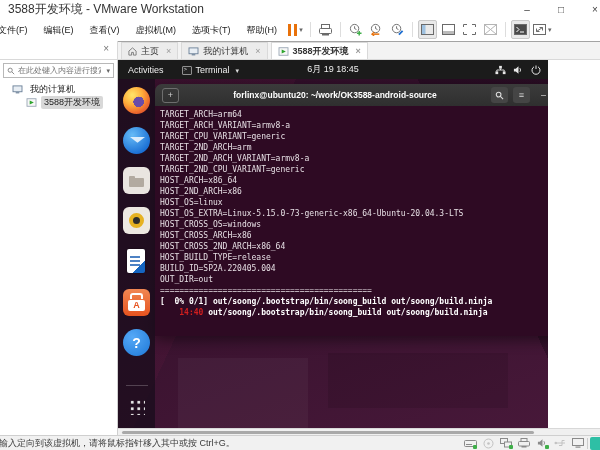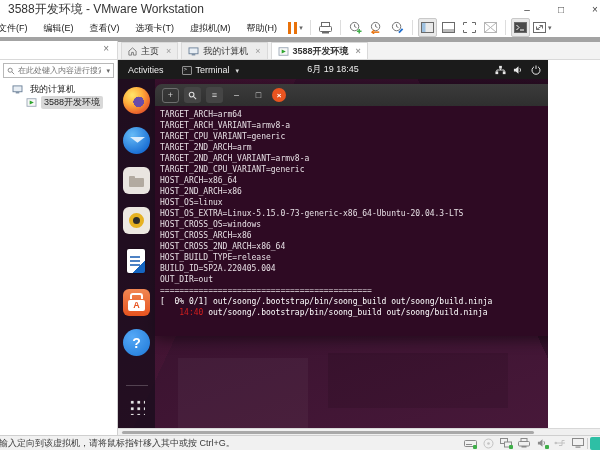--- a/index.html
+++ b/index.html
@@ -8,21 +8,21 @@
   .vmware-window{position:relative;width:600px;height:450px;background:#fff;overflow:hidden}
 
   
   .titlebar{height:18px;display:flex;align-items:center;background:#fff}
   .title-text{font-size:12px;color:#333;padding-left:8px;white-space:nowrap}
   .win-controls{margin-left:auto;display:flex;align-items:center}
   .win-btn{width:34px;height:15px;text-align:center;font-size:10px;line-height:15px;color:#444}
   .win-btn.close{margin-right:-12px}
 
   
-  .menubar{height:24px;display:flex;align-items:center;background:#fff;border-bottom:5px solid #a3a3a3;font-size:9px;color:#222;white-space:nowrap}
+  .menubar{height:24px;display:flex;align-items:center;background:#fff;border-bottom:1px solid #a3a3a3;font-size:9px;color:#222;white-space:nowrap}
   #menu-items{display:flex;margin-left:-10px}
   .menu-item{padding:0 8px;line-height:22px;cursor:default}
   .tool-sep{width:1px;height:15px;background:#ddd;margin:0 4px}
   .tool-btn{height:19px;min-width:19px;display:flex;align-items:center;justify-content:center;border:1px solid transparent;border-radius:2px;margin:0 1px;color:#6a6a6a}
   .tool-btn.pressed{background:#e9e9e9;border-color:#c9c9c9}
   .pause-bars{display:inline-block;width:9px;height:12px;position:relative}
   .pause-bars::before,.pause-bars::after{content:"";position:absolute;top:0;width:3px;height:12px;background:#e8710a}
   .pause-bars::before{left:0}.pause-bars::after{right:0}
   .caret{font-size:7px;color:#666;margin-left:2px}
 
@@ -89,21 +89,21 @@
 
   
   .terminal{position:absolute;left:37px;top:24px;width:445px;height:252px;z-index:4;border-radius:7px 7px 0 0;box-shadow:0 4px 14px rgba(0,0,0,.45)}
   .term-header{height:22px;background:linear-gradient(#3b3b3b,#2f2f2f);border-radius:7px 7px 0 0;display:flex;align-items:center;padding:0 7px;gap:5px}
   .th-newtab{width:17px;height:15px;border:1px solid #6e6e6e;border-radius:3px;display:flex;align-items:center;justify-content:center;color:#cfcfcf;font-size:9px;line-height:1}
   .term-title{flex:1;text-align:center;color:#fff;font-weight:bold;font-size:8.5px;white-space:nowrap;overflow:hidden}
   .th-btn{width:17px;height:16px;border-radius:3px;background:#454545;color:#d9d9d9;display:flex;align-items:center;justify-content:center;font-size:9px}
   .th-plain{background:transparent}
   .th-close{width:14px;height:14px;border-radius:50%;background:#e95420;color:#fff;display:flex;align-items:center;justify-content:center;font-size:8px;font-weight:bold}
   .term-body{position:absolute;top:22px;left:0;right:0;bottom:0;background:#2e0a23;padding:3px 0 0 5px;font-family:"DejaVu Sans Mono","Liberation Mono",monospace;font-size:8px;line-height:11px;color:#e6dfe4;white-space:pre;overflow:hidden}
-  .term-line.bold{font-weight:normal;color:#fff}
+  .term-line.bold{font-weight:bold;color:#fff}
   .term-line .red{color:#d21f1f}
 
   
   .hscrollbar{position:absolute;left:118px;right:0;top:428px;height:7px;background:#f0f0f0;border-top:1px solid #d8d8d8}
   .hthumb{position:absolute;left:4px;top:2px;width:412px;height:3px;background:#a9a9a9;border-radius:2px}
   .statusbar{position:absolute;left:0;right:0;bottom:0;height:15px;background:#f1f1f1;border-top:1px solid #cfcfcf;display:flex;align-items:center;font-size:9px;color:#3a3a3a;overflow:hidden}
   .status-message{margin-left:-19px;white-space:nowrap}
   #status-tray{margin-left:auto;display:flex;align-items:center;gap:4px}
   .tray-icon{position:relative;width:14px;height:12px;display:flex;align-items:center;justify-content:center;color:#8a8a8a}
   .tray-icon.dimmed{color:#c2c2c2}
@@ -125,22 +125,22 @@
       <span class="win-btn">□</span>
       <span class="win-btn close">×</span>
     </div>
   </div>
 
   <div class="menubar">
     <div id="menu-items">
         <div class="menu-item">文件(F)</div>
         <div class="menu-item">编辑(E)</div>
         <div class="menu-item">查看(V)</div>
+        <div class="menu-item">虚拟机(M)</div>
         <div class="menu-item">选项卡(T)</div>
-        <div class="menu-item">虚拟机(M)</div>
         <div class="menu-item">帮助(H)</div>
       </div>
     <div class="tool-btn">
       <span class="pause-bars"></span>
       <span class="caret">▾</span>
     </div>
     <div class="tool-sep"></div>
     <div class="tool-btn">
       <span>
           <svg width="13" height="12" viewBox="0 0 13 12">
@@ -352,20 +352,21 @@
         <div class="dock-sep"></div>
         <div class="dock-icon">
             <span class="icon-app-grid"></span>
           </div>
       </div>
     </div>
 
     <div class="terminal">
       <div class="term-header">
         <span class="th-newtab">+</span>
+        <span class="term-title">forlinx@ubuntu20: ~/work/OK3588-android-source</span>
         <span class="th-btn">
             <span>
               <svg width="9" height="9" viewBox="0 0 10 10">
                 <circle cx="4" cy="4" r="2.6" fill="none" stroke="#ddd" stroke-width="1.2"></circle>
                 <path d="M6 6 L9 9" stroke="#ddd" stroke-width="1.2"></path>
               </svg>
             </span>
           </span>
         <span class="th-btn">
             <span>≡</span>

